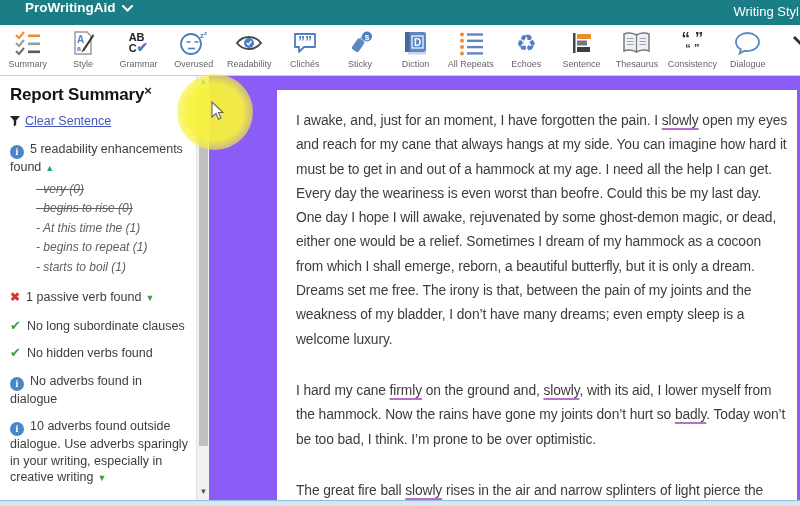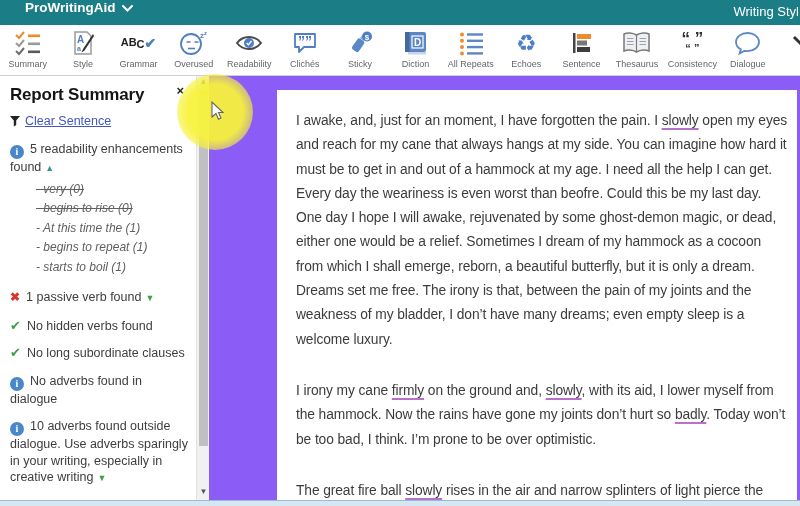--- a/index.html
+++ b/index.html
@@ -15,31 +15,31 @@
   .topbar{position:absolute;top:0;left:0;width:800px;height:25px;background:var(--teal);color:#fff;display:flex;align-items:flex-start;}
   .brand{margin-left:25px;font-size:13.5px;font-weight:700;display:flex;align-items:center;gap:6px;cursor:pointer;}
   .brand svg{margin-top:2px;}
   .topbar-right{position:absolute;right:1px;top:4px;font-size:13px;white-space:nowrap;}
 
   
   .toolbar{position:absolute;top:25px;left:0;width:800px;height:51px;background:#fff;border-bottom:1px solid #cfcfcf;display:flex;overflow:hidden;}
   .tb-item{flex:0 0 55.4px;display:flex;flex-direction:column;align-items:center;padding-top:3px;cursor:pointer;}
   .tb-icon{height:30px;display:flex;align-items:center;justify-content:center;}
   .tb-label{font-size:9px;color:#666;white-space:nowrap;margin-top:1px;}
-  .gicon{display:flex;flex-direction:row;line-height:9px;font-weight:700;color:#222;font-size:11px;}
+  .gicon{display:flex;flex-direction:column;line-height:9px;font-weight:700;color:#222;font-size:11px;}
   .gicon .g-chk{color:var(--icon-blue);font-size:14px;line-height:10px;}
   .glyph-recycle{font-size:23px;color:var(--icon-blue);line-height:23px;}
   .qicon{display:flex;flex-direction:column;align-items:center;font-weight:700;color:#2e2e2e;}
   .qicon .q1{font-size:17px;line-height:11px;}
   .qicon .q2{font-size:11px;line-height:9px;}
 
   
   .sidebar{position:absolute;top:76px;left:0;width:196px;height:424px;background:#fff;overflow:hidden;}
   .sb-content{padding:9px 6px 0 10px;}
-  .sb-title-row{display:flex;justify-content:space-between;align-items:flex-start;}
+  .sb-title-row{display:flex;align-items:flex-start;}
   .sb-title{font-size:17px;font-weight:700;color:#141414;letter-spacing:-0.2px;}
   .sb-close{font-size:13px;font-weight:700;color:#222;cursor:pointer;margin:-2px 6px 0 0;}
   .clear-row{margin-top:9px;display:flex;align-items:center;gap:5px;}
   .clear-link{color:var(--link-blue);text-decoration:underline;font-size:12.5px;cursor:pointer;}
   .sb-items{margin-top:13px;}
   .sb-item{font-size:12.5px;color:#3d3d3d;line-height:16.5px;margin-bottom:11px;cursor:pointer;}
   .sb-ic{display:inline-block;margin-right:6px;}
   .sb-ic.info{width:14px;height:14px;border-radius:50%;background:var(--info-blue);color:#fff;font-size:10px;font-weight:700;font-family:"Liberation Serif",serif;text-align:center;line-height:14px;vertical-align:-2px;}
   .sb-ic.check{color:var(--check-green);font-size:13px;}
   .sb-ic.cross{color:var(--cross-red);font-size:12px;font-weight:700;}
@@ -257,40 +257,40 @@
     </div>
     <div class="sb-items">
         <div class="sb-item"><span class="sb-ic info">i</span>5 readability enhancements found<span class="sb-arrow up">▲</span><div class="sb-sub">
             <div class="strike">- very (0)</div>
             <div class="strike">- begins to rise (0)</div>
             <div>- At this time the (1)</div>
             <div>- begins to repeat (1)</div>
             <div>- starts to boil (1)</div>
           </div></div>
         <div class="sb-item"><span class="sb-ic cross">✖</span>1 passive verb found<span class="sb-arrow down">▼</span></div>
+        <div class="sb-item"><span class="sb-ic check">✔</span>No long subordinate clauses</div>
         <div class="sb-item"><span class="sb-ic check">✔</span>No hidden verbs found</div>
-        <div class="sb-item"><span class="sb-ic check">✔</span>No long subordinate clauses</div>
         <div class="sb-item"><span class="sb-ic info">i</span>No adverbs found in dialogue</div>
         <div class="sb-item"><span class="sb-ic info">i</span>10 adverbs found outside dialogue. Use adverbs sparingly in your writing, especially in creative writing<span class="sb-arrow down">▼</span></div>
         <div class="sb-item"><span class="sb-ic check">✔</span>No repeated sentence starts found</div>
       </div>
   </div>
 </div>
 
 <div class="sb-scroll">
   <div class="scroll-arrow up">▲</div>
   <div class="sb-thumb"></div>
   <div class="scroll-arrow down">▼</div>
 </div>
 
 <div class="editor">
   <div class="page">
     <div class="page-text">
         <p><span>I awake, and, just for an moment, I have forgotten the pain. I </span><span class="adv">slowly</span><span> open my eyes and reach for my cane that always hangs at my side. You can imagine how hard it must be to get in and out of a hammock at my age. I need all the help I can get. Every day the weariness is even worst than beofre. Could this be my last day. One day I hope I will awake, rejuvenated by some ghost-demon magic, or dead, either one would be a relief. Sometimes I dream of my hammock as a cocoon from which I shall emerge, reborn, a beautiful butterfly, but it is only a dream. Dreams set me free. The irony is that, between the pain of my joints and the weakness of my bladder, I don’t have many dreams; even empty sleep is a welcome luxury.</span></p>
-        <p><span>I irony my cane </span><span class="adv">firmly</span><span> on the ground and, </span><span class="adv">slowly</span><span>, with its aid, I lower myself from the hammock. Now the rains have gone my joints don’t hurt so </span><span class="adv">badly</span><span>. Today won’t be too bad, I think. I’m prone to be over optimistic.</span></p>
+        <p><span>I hard my cane </span><span class="adv">firmly</span><span> on the ground and, </span><span class="adv">slowly</span><span>, with its aid, I lower myself from the hammock. Now the rains have gone my joints don’t hurt so </span><span class="adv">badly</span><span>. Today won’t be too bad, I think. I’m prone to be over optimistic.</span></p>
         <p><span>The great fire ball </span><span class="adv">slowly</span><span> rises in the air and narrow splinters of light pierce the leafy walls of the hut. At this time the jungle is strangely subdued. Half awake or</span></p>
       </div>
   </div>
 </div>
 
 <div class="bottombar"></div>
 
 <div class="cursor-glow"></div>
 <svg class="cursor-ptr" width="16" height="20" viewBox="0 0 16 20">
   <path d="M3 1 L3 16 L7 12.5 L9.5 18.2 L12 17 L9.5 11.5 L14 11.5 Z" fill="#fff" stroke="#666" stroke-width="1.1"></path>

